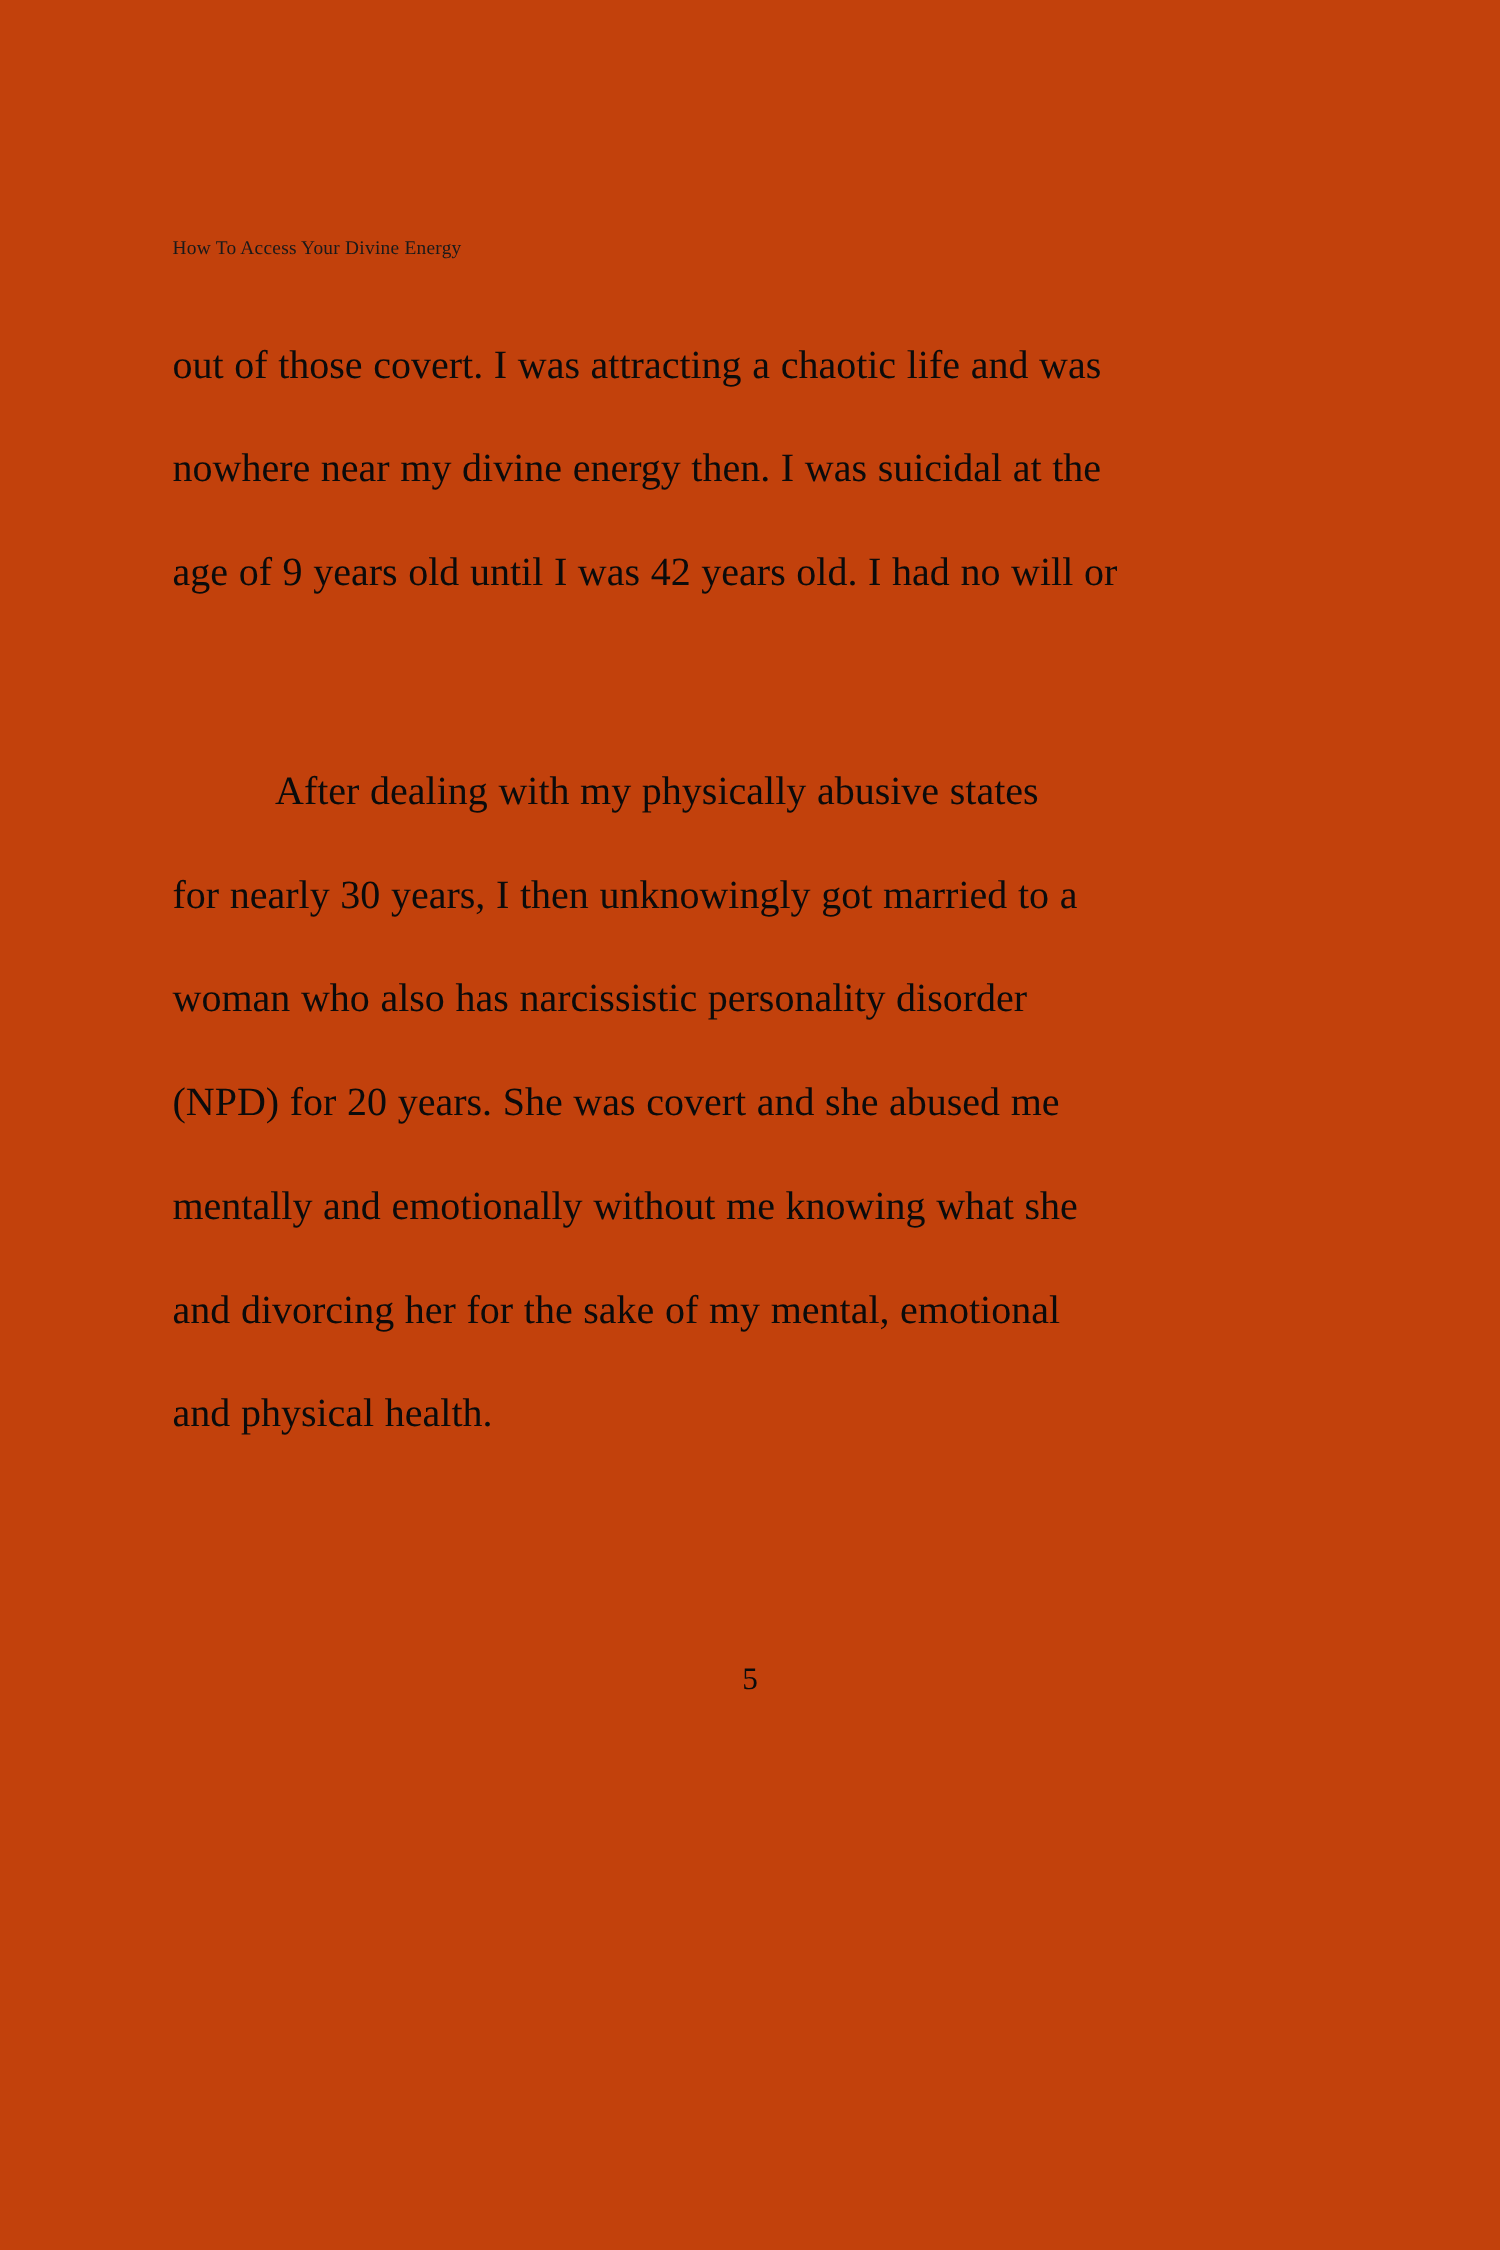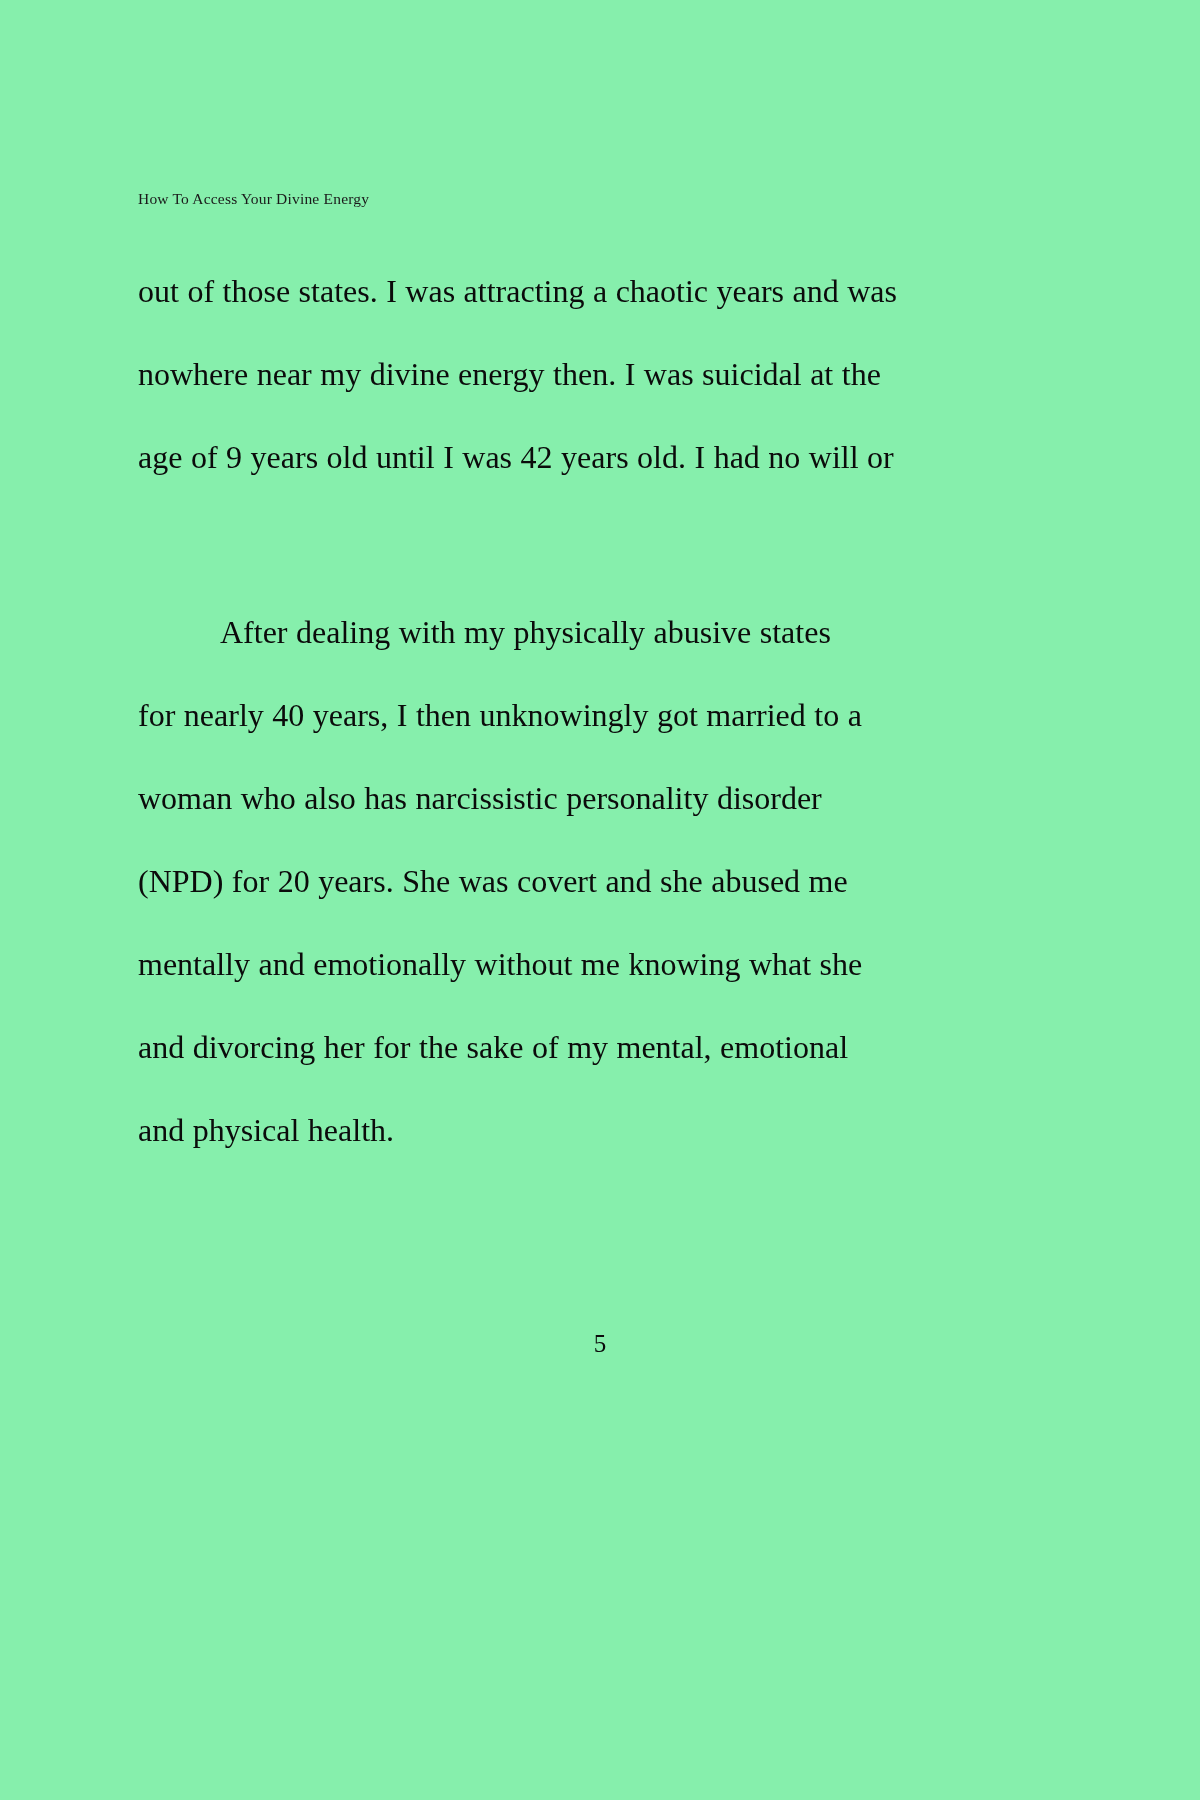--- a/index.html
+++ b/index.html
@@ -9,21 +9,21 @@
   }
   body {
     font-family: "Liberation Serif", "DejaVu Serif", serif;
     color: #000000;
     -webkit-font-smoothing: antialiased;
   }
   .page {
     position: relative;
     width: 1200px;
     height: 1800px;
-    background: #86efac;
+    background: #c2410c;
     overflow: hidden;
     box-sizing: border-box;
   }
 
   
   .running-header {
     position: absolute;
     left: 138px;
     top: 190px;
     font-family: "Liberation Serif", "DejaVu Serif", serif;
@@ -77,30 +77,30 @@
 </head>
 <body>
 
 <div class="page">
 
   <div class="running-header">How To Access Your Divine Energy</div>
 
   <div class="textblock">
 
     <p class="para">
-      <span class="line">out of those states. I was attracting a chaotic years and was</span>
+      <span class="line">out of those covert. I was attracting a chaotic life and was</span>
       <span class="line">nowhere near my divine energy then. I was suicidal at the</span>
       <span class="line">age of 9 years old until I was 42 years old. I had no will or</span>
     </p>
 
     <div class="para-gap"></div>
 
     <p class="para indented">
       <span class="line">After dealing with my physically abusive states</span>
-      <span class="line">for nearly 40 years, I then unknowingly got married to a</span>
+      <span class="line">for nearly 30 years, I then unknowingly got married to a</span>
       <span class="line">woman who also has narcissistic personality disorder</span>
       <span class="line">(NPD) for 20 years. She was covert and she abused me</span>
       <span class="line">mentally and emotionally without me knowing what she</span>
       <span class="line">and divorcing her for the sake of my mental, emotional</span>
       <span class="line">and physical health.</span>
     </p>
 
   </div>
 
   <div class="page-number">5</div>

